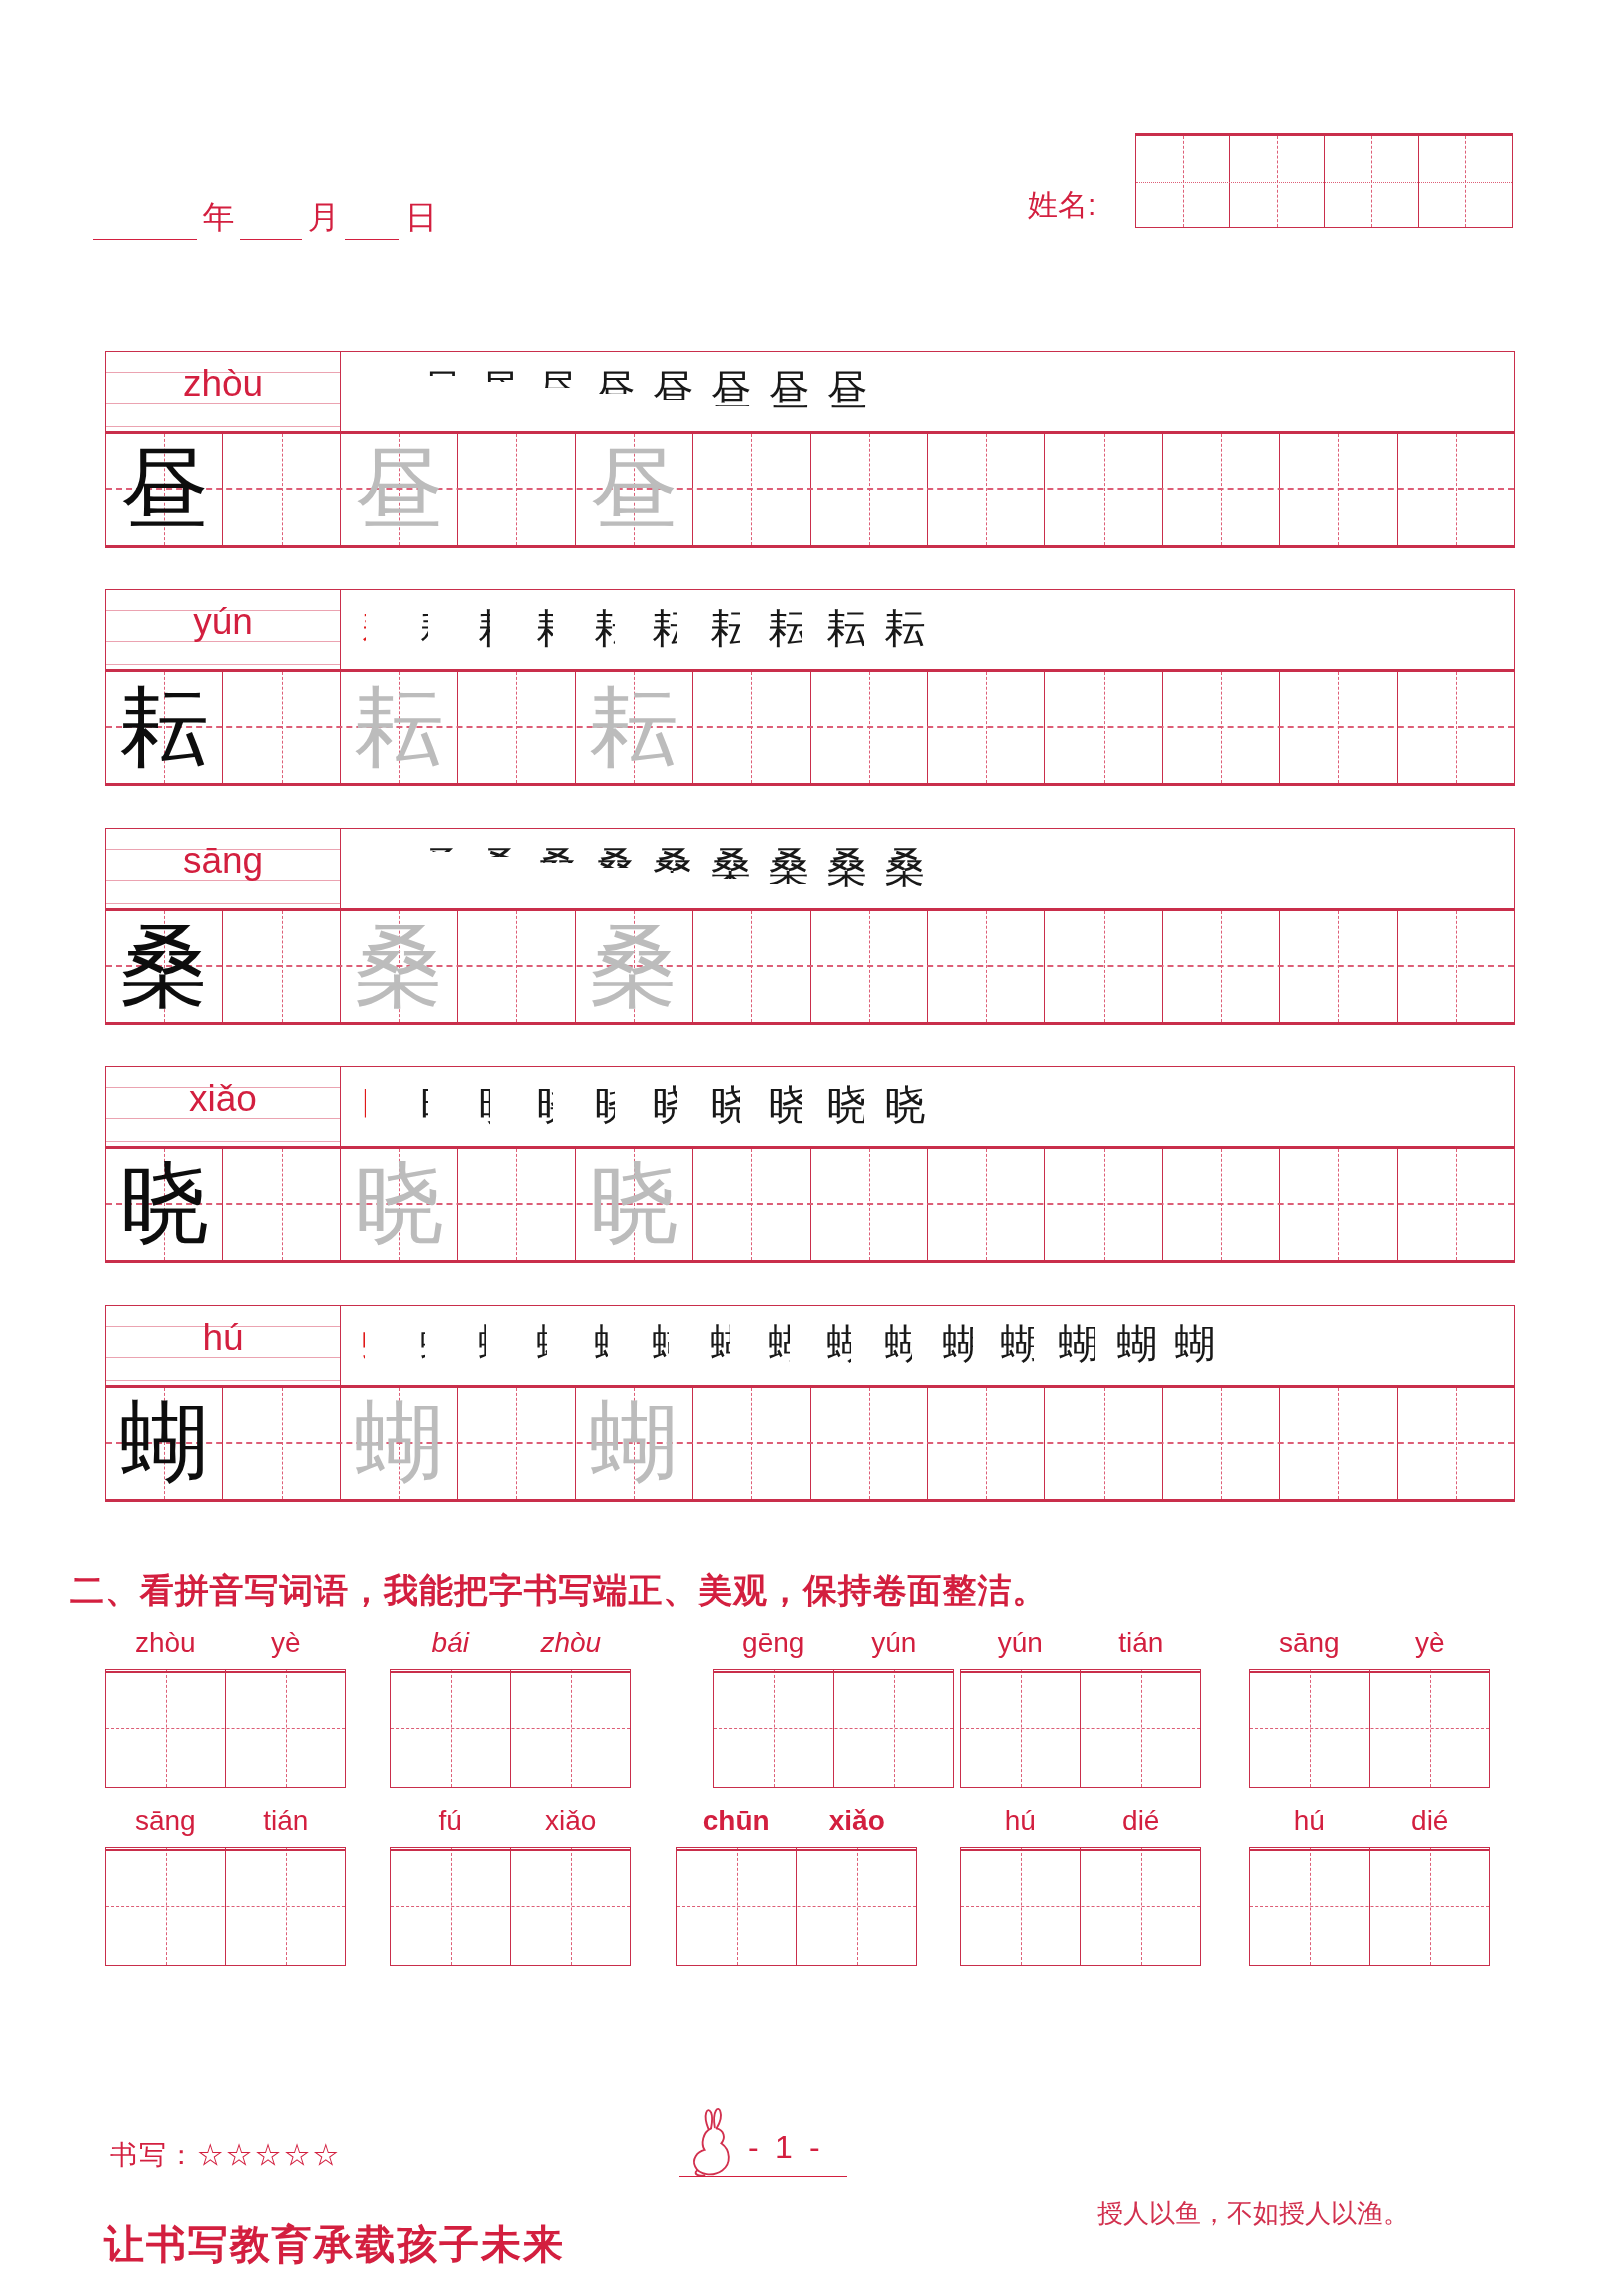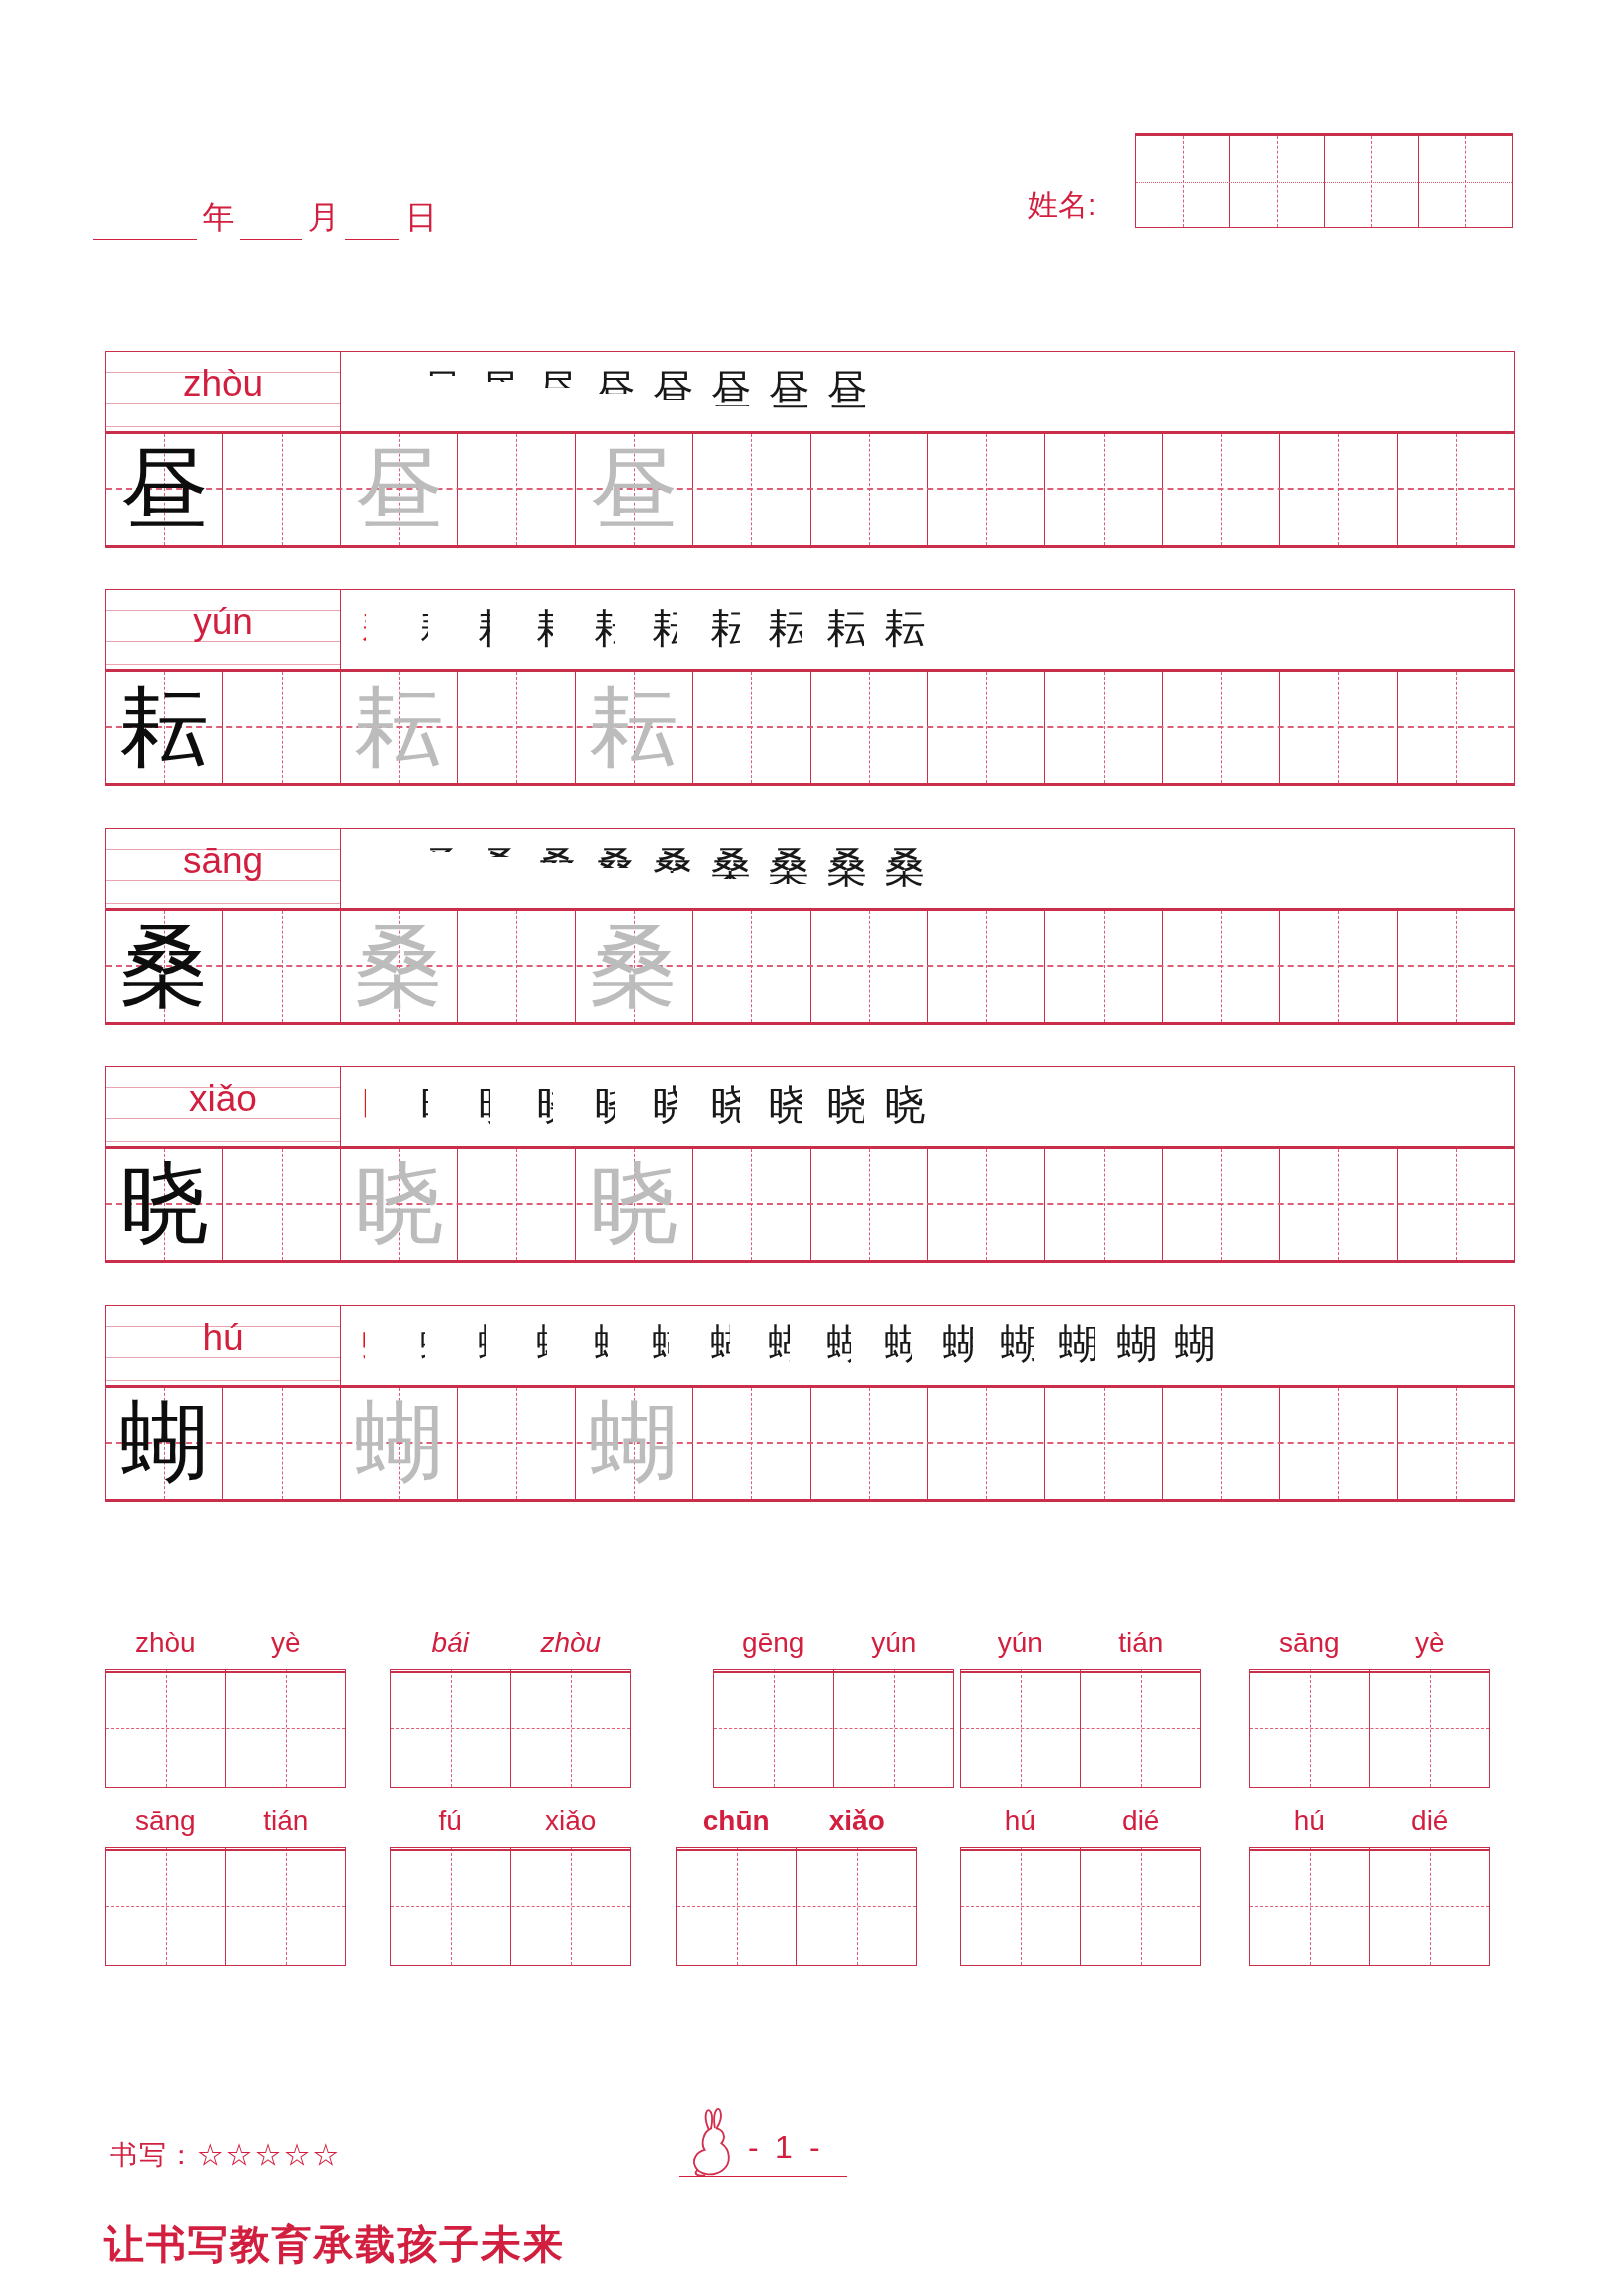--- a/index.html
+++ b/index.html
@@ -558,20 +558,21 @@
           <div class="scell"></div>
           <div class="scell"></div>
           <div class="scell"></div>
           <div class="scell"></div>
           <div class="scell"></div>
           <div class="strip-mid"></div>
         </div>
       </div>
     </div>
 
+  <div class="sec-title" id="sec2">二、看拼音写词语，我能把字书写端正、美观，保持卷面整洁。</div>
 
   <div id="words">
       <div class="word-unit" style="left: 105px; top: 1627px;">
         <div class="wlabels">
           <div class="wlabel">zhòu</div>
           <div class="wlabel">yè</div>
         </div>
         <div class="wbox">
           <div class="wcell"></div>
           <div class="wcell"></div>
@@ -695,16 +696,17 @@
     <g fill="none" stroke="#d2304e" stroke-width="2" stroke-linecap="round">
       <path d="M34 26 C31 8 38 2 40 9 C42 15 39 22 36 27"></path>
       <path d="M27 27 C21 12 26 3 30 10 C32 15 31 22 30 27"></path>
       <path d="M36 27 C44 29 46 37 41 43 C51 50 52 65 42 72 C32 79 17 77 13 68 C9 60 15 52 23 50 C19 44 21 31 30 27"></path>
       <path d="M15 72 C10 76 18 79 23 77"></path>
     </g>
   </svg>
   <div class="page-num">- 1 -</div>
   <div class="page-rule"></div>
 
+  <div class="quote q2">授人以鱼，不如授人以渔。</div>
   <div class="slogan">让书写教育承载孩子未来</div>
 
 </div>
 
 
 </body></html>

